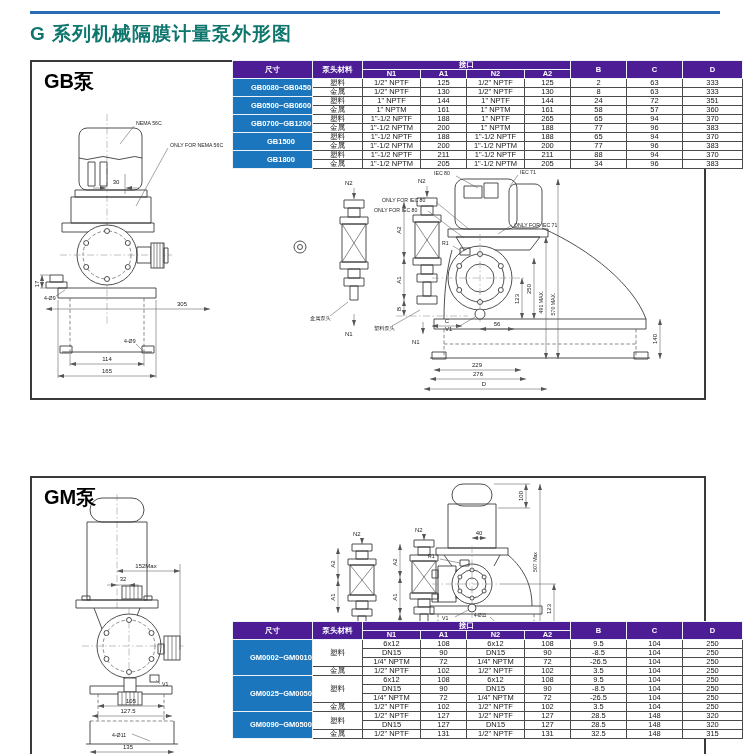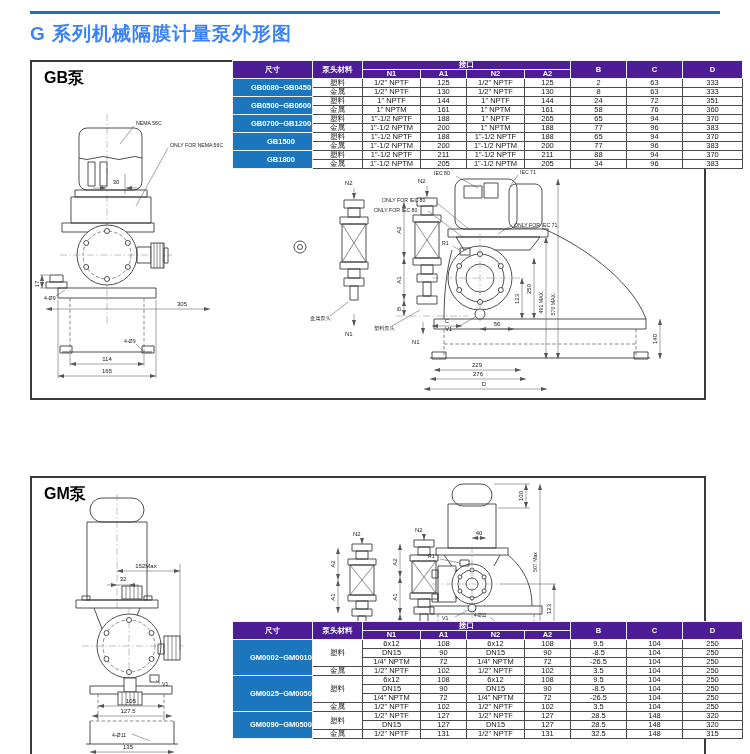--- a/index.html
+++ b/index.html
@@ -1,22 +1,22 @@
 <!DOCTYPE html>
 <html><head>
 <meta charset="utf-8">
 <style>
   html,body{margin:0;padding:0;background:#fff;}
   body{width:750px;height:754px;position:relative;font-family:"Liberation Sans","DejaVu Sans",sans-serif;overflow:hidden;}
   .toprule{position:absolute;left:30px;top:11px;width:690px;height:3px;background:#2b6cb6;}
-  .page-title{position:absolute;left:30px;top:21px;font-size:19px;font-weight:bold;color:#3b82f6;letter-spacing:1px;}
+  .page-title{position:absolute;left:30px;top:21px;font-size:19px;font-weight:bold;color:#0f766e;letter-spacing:1px;}
   .panel{position:absolute;border:2px solid #3a3a3a;background:#fff;}
   #gb-panel{left:30px;top:60px;width:672px;height:336px;}
   #gm-panel{left:30px;top:432px;width:672px;height:306px;margin-top:44px;}
-  .panel-label{position:absolute;left:12px;top:6px;font-size:16px;font-weight:bold;color:#000;}
+  .panel-label{position:absolute;left:12px;top:6px;font-size:20px;font-weight:bold;color:#000;}
   .panel svg{position:absolute;left:0;top:0;}
   table.dim-table{position:absolute;border-collapse:collapse;table-layout:fixed;background:#fff;border:1px solid #333;}
   #gb-table{left:232px;top:60px;width:510px;}
   #gm-table{left:232px;top:621px;width:510px;}
   .dim-table th,.dim-table td{border:1px solid #4a4a4a;font-size:7.5px;text-align:center;vertical-align:middle;padding:0;height:8px;line-height:8px;white-space:nowrap;overflow:hidden;color:#161616;}
   .dim-table th{background:#4c1d95;color:#fff;font-weight:bold;border-color:#eef3f8;}
   .dim-table td.sz{background:#1b76bd;color:#fff;font-weight:bold;border-color:#eef3f8;padding-left:17px;}
   svg .ln{fill:none;stroke:#3c3c3c;stroke-width:0.9;stroke-linejoin:round;}
   svg .fw{fill:#fff;stroke:#3c3c3c;stroke-width:0.9;}
   svg .cl{fill:none;stroke:#8f8f8f;stroke-width:0.55;stroke-dasharray:7 2.5 1.5 2.5;}
@@ -473,21 +473,21 @@
         <td>72</td>
         <td>351</td>
       </tr>
   <tr>
         <td>金属</td>
         <td>1" NPTM</td>
         <td>161</td>
         <td>1" NPTM</td>
         <td>161</td>
         <td>58</td>
-        <td>76</td>
+        <td>57</td>
         <td>360</td>
       </tr>
   <tr>
         <td class="sz" rowspan="2">GB0700~GB1200</td>
         <td>塑料</td>
         <td>1"-1/2 NPTF</td>
         <td>188</td>
         <td>1" NPTF</td>
         <td>265</td>
         <td>65</td>

